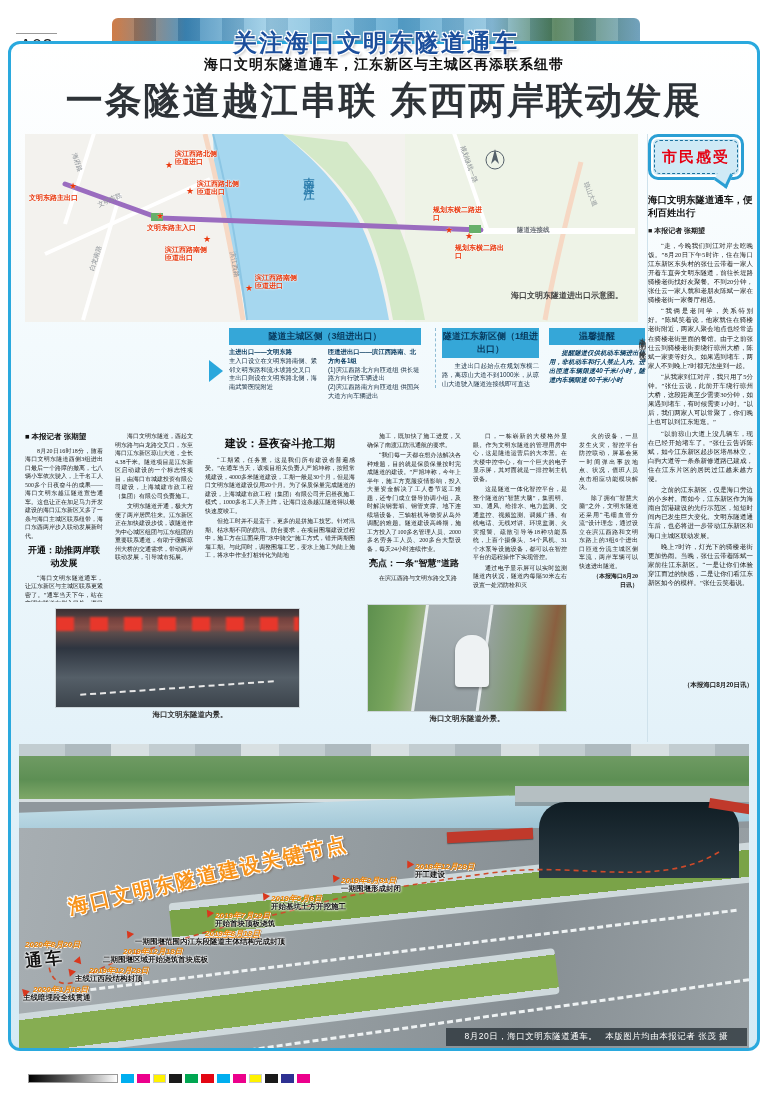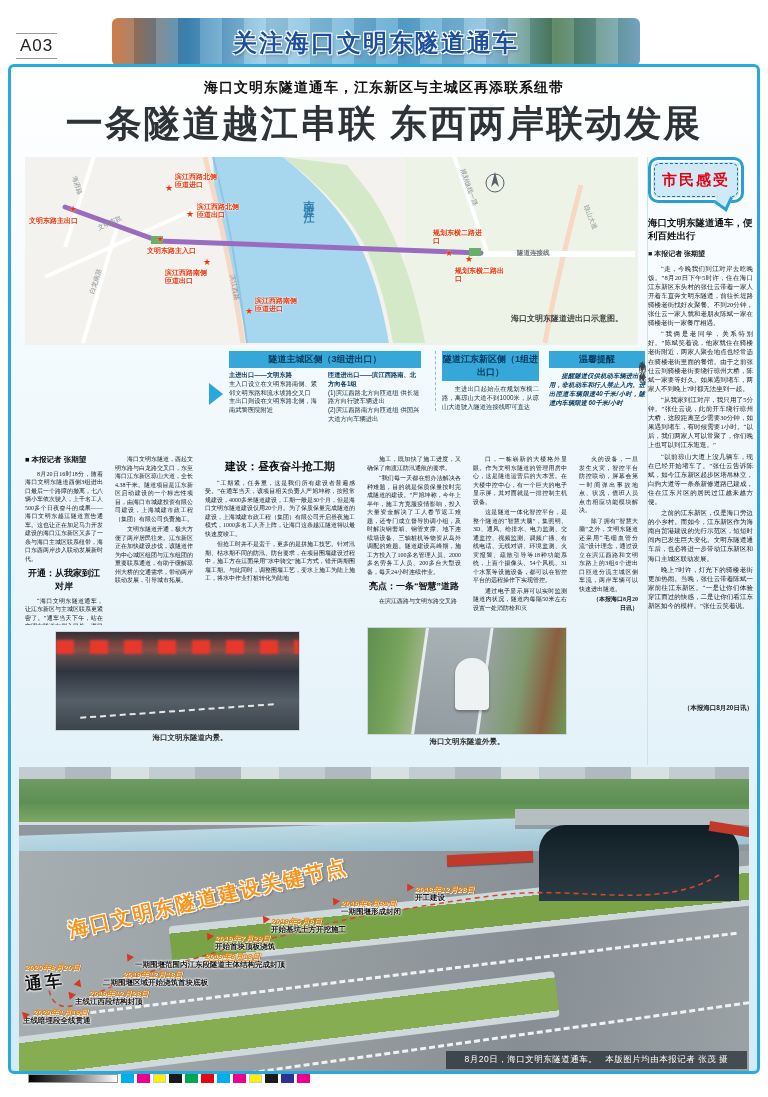--- a/index.html
+++ b/index.html
@@ -18,21 +18,21 @@
   .banner-title { position:absolute; left:0; right:0; top:9px; text-align:center; font-size:24px; font-weight:900;
             color:#1c4f9c; letter-spacing:2px; z-index:2;
             text-shadow:-1px -1px 0 #fff,1px -1px 0 #fff,-1px 1px 0 #fff,1px 1px 0 #fff,2px 2px 3px rgba(0,0,0,.25); }
   .masthead { position:absolute; right:6px; top:2px; width:118px; text-align:center; }
   .masthead-name { font-family:"Liberation Serif", serif; font-weight:900; font-style:italic;
             font-size:25px; color:#d5281e; letter-spacing:1px; white-space:nowrap; }
   .masthead-date { font-size:8px; font-weight:bold; color:#222; margin-top:1px; }
   .masthead-credit { font-size:6.5px; color:#333; margin-top:1px; white-space:nowrap; }
 
   
-  .frame { position:absolute; left:8px; top:64px; width:752px; height:1010px; border:3px solid #2aa9de; border-radius:6px;
+  .frame { position:absolute; left:8px; top:41px; width:752px; height:1010px; border:3px solid #2aa9de; border-radius:12px;
            background:linear-gradient(180deg,#ffffff 0%,#f3fafd 30%,#e8f4fa 60%,#d4eaf5 100%); overflow:hidden; }
 
   .kicker { position:absolute; left:0; right:0; top:12px; text-align:center; font-size:14px; font-weight:bold; color:#111; letter-spacing:1px; }
   .bigtitle { position:absolute; left:0; right:0; top:32px; text-align:center; font-size:37px; font-weight:900; color:#2e3338; letter-spacing:2px; }
 
   
   .map { position:absolute; left:14px; top:90px; width:613px; height:188px; overflow:hidden; background:#f4f5f2; }
   .map-label { position:absolute; font-size:7px; font-weight:bold; color:#e8380d; line-height:1.2; width:52px;
                text-shadow:0 0 2px #fff,0 0 2px #fff; }
   .star { position:absolute; color:#e8380d; font-size:9px; line-height:1; text-shadow:0 0 1px #fff; }
@@ -246,21 +246,21 @@
     </div>
     <div class="v-credit">本版制图/孙发强</div>
 
     <div class="article">
       <div class="a-row">
         <div class="left-group">
           <div class="a-row">
             <div class="a-col c1">
               <div class="byline">■ 本报记者 张期望</div>
               <p>8月20日16时18分，随着海口文明东隧道西侧3组进出口最后一个路障的撤离，七八辆小车依次驶入，上千名工人500多个日夜奋斗的成果——海口文明东越江隧道宣告通车。这也让正在加足马力开发建设的海口江东新区又多了一条与海口主城区联系纽带，海口东西两岸步入联动发展新时代。</p>
-              <div class="subhead">开通：从我家到江对岸</div>
+              <div class="subhead">开通：助推两岸联动发展</div>
               <p>“海口文明东隧道通车，让江东新区与主城区联系更紧密了。”通车当天下午，站在文明东隧道东侧入口处，海口市江东新区管理局工作人员黎金叶激动地说，以后上班路更方便了。</p>
             </div>
             <div class="a-col c2">
               <p>海口文明东隧道，西起文明东路与白龙路交叉口，东至海口江东新区琼山大道，全长4.38千米。隧道项目是江东新区启动建设的一个标志性项目，由海口市城建投资有限公司建设，上海城建市政工程（集团）有限公司负责施工。</p>
               <p>文明东隧道开通，极大方便了两岸居民往来。江东新区正在加快建设步伐，该隧道作为中心城区组团与江东组团的重要联系通道，有助于缓解琼州大桥的交通需求，带动两岸联动发展，引导城市拓展。</p>
             </div>
             <div class="a-col c3">
               <div class="subhead">建设：昼夜奋斗抢工期</div>
               <p>“工期紧，任务重，这是我们所有建设者普遍感受。”在通车当天，该项目相关负责人严旭坤称，按照常规建设，4000多米隧道建设，工期一般是30个月，但是海口文明东隧道建设仅用20个月。为了保质保量完成隧道的建设，上海城建市政工程（集团）有限公司开启昼夜施工模式，1000多名工人齐上阵，让海口这条越江隧道得以最快速度竣工。</p>
               <p>但抢工时并不是蛮干，更多的是拼施工技艺。针对汛期、枯水期不同的防汛、防台要求，在项目围堰建设过程中，施工方在江面采用“水中骑交”施工方式，错开两期围堰工期。与此同时，调整围堰工艺，变水上施工为陆上施工，将水中作业打桩转化为陆地</p>

